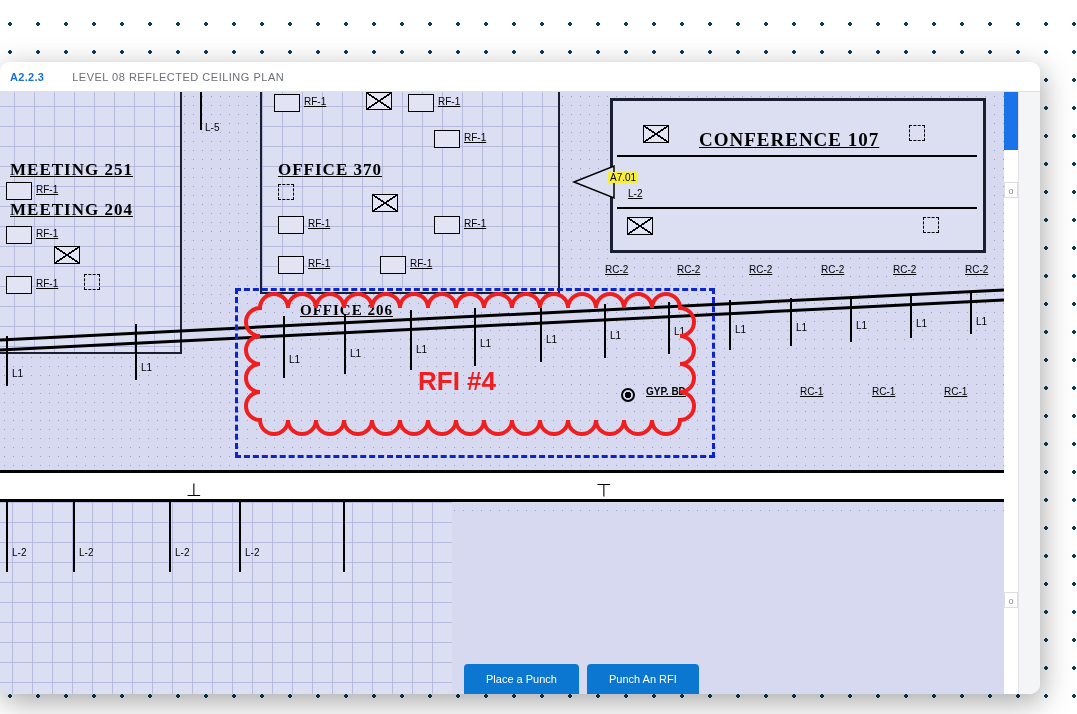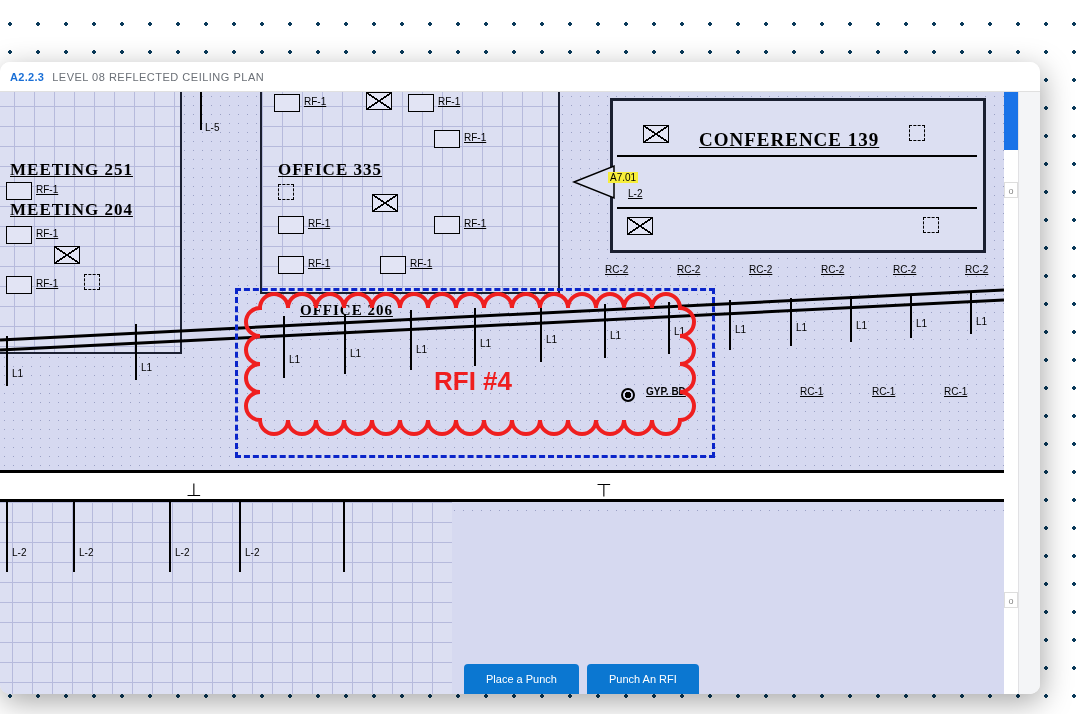--- a/index.html
+++ b/index.html
@@ -28,21 +28,21 @@
     border-radius: 10px;
     overflow: hidden;
     box-shadow: 2px 8px 30px rgba(0,0,0,0.35);
   }
   .title-bar {
     height: 30px;
     border-bottom: 1px solid #e0e0e0;
     display: flex;
     align-items: center;
     padding: 0 10px;
-    gap: 8px;
+    gap: 28px;
     background: #fff;
   }
   .sheet-code { color: #1a6fd6; font-size: 11px; font-weight: 600; letter-spacing: 0.3px; }
   .sheet-name { color: #6a6f76; font-size: 11px; letter-spacing: 0.5px; }
   .canvas-wrap {
     position: absolute;
     left: 0; top: 30px; width: 1004px; height: 602px;
     overflow: hidden;
     background: #d6d9f0;
   }
@@ -131,21 +131,20 @@
   .cloud-svg {
     position:absolute;
     overflow: visible;
   }
   .rfi-label {
     position: absolute;
     color: #ef1f1f;
     font-weight: 800;
     font-size: 26px;
     font-family: Arial, sans-serif;
-    margin-left: 16px;
   }
   .blue-dash {
     position: absolute;
     border: 3px dashed #0b25c9;
   }
   .action-bar {
     position: absolute;
     bottom: 0;
     left: 464px;
     height: 30px;
@@ -201,42 +200,42 @@
         <span class="small-txt underline" style="left:42px; top:142px;">RF-1</span>
         <div class="rf-box rf-x" style="left:60px; top:160px;"></div>
         <div class="rf-box" style="left:12px; top:190px;"></div>
         <span class="small-txt underline" style="left:42px; top:192px;">RF-1</span>
         <div class="dash-box" style="left:90px; top:188px;"></div>
       </div>
       <span class="small-txt" style="left:205px; top:30px;">L-5</span>
       <div class="tick" style="left:200px; top:-8px; height:46px;"></div>
 
       <div class="room gridlines" style="left:260px; top:-8px; width:300px; height:210px;">
-        <span class="room-label" style="left:16px; top:74px; font-size:17px;">OFFICE  335</span>
+        <span class="room-label" style="left:16px; top:74px; font-size:17px;">OFFICE  370</span>
         <div class="rf-box" style="left:12px; top:8px;"></div>
         <span class="small-txt underline" style="left:42px; top:10px;">RF-1</span>
         <div class="rf-box rf-x" style="left:104px; top:6px;"></div>
         <div class="rf-box" style="left:146px; top:8px;"></div>
         <span class="small-txt underline" style="left:176px; top:10px;">RF-1</span>
         <div class="rf-box" style="left:172px; top:44px;"></div>
         <span class="small-txt underline" style="left:202px; top:46px;">RF-1</span>
         <div class="dash-box" style="left:16px; top:98px;"></div>
         <div class="rf-box rf-x" style="left:110px; top:108px;"></div>
         <div class="rf-box" style="left:16px; top:130px;"></div>
         <span class="small-txt underline" style="left:46px; top:132px;">RF-1</span>
         <div class="rf-box" style="left:172px; top:130px;"></div>
         <span class="small-txt underline" style="left:202px; top:132px;">RF-1</span>
         <div class="rf-box" style="left:16px; top:170px;"></div>
         <span class="small-txt underline" style="left:46px; top:172px;">RF-1</span>
         <div class="rf-box" style="left:118px; top:170px;"></div>
         <span class="small-txt underline" style="left:148px; top:172px;">RF-1</span>
       </div>
 
       <div class="room" style="left:610px; top:6px; width:376px; height:155px; border-width:3px;">
-        <span class="room-label" style="left:86px; top:28px; font-size:19px;">CONFERENCE  139</span>
+        <span class="room-label" style="left:86px; top:28px; font-size:19px;">CONFERENCE  107</span>
         <div class="rf-box rf-x" style="left:30px; top:24px;"></div>
         <div class="dash-box" style="left:296px; top:24px;"></div>
         <div style="position:absolute; left:4px; top:54px; right:6px; height:2px; background:#000;"></div>
         <div style="position:absolute; left:4px; top:106px; right:6px; height:2px; background:#000;"></div>
         <div class="rf-box rf-x" style="left:14px; top:116px;"></div>
         <div class="dash-box" style="left:310px; top:116px;"></div>
       </div>
 
       <svg class="cloud-svg" style="left:574px; top:70px; width:60px; height:40px;">
         <polygon points="0,20 40,4 40,36" fill="#dcdff2" stroke="#000" stroke-width="1.5"></polygon>

